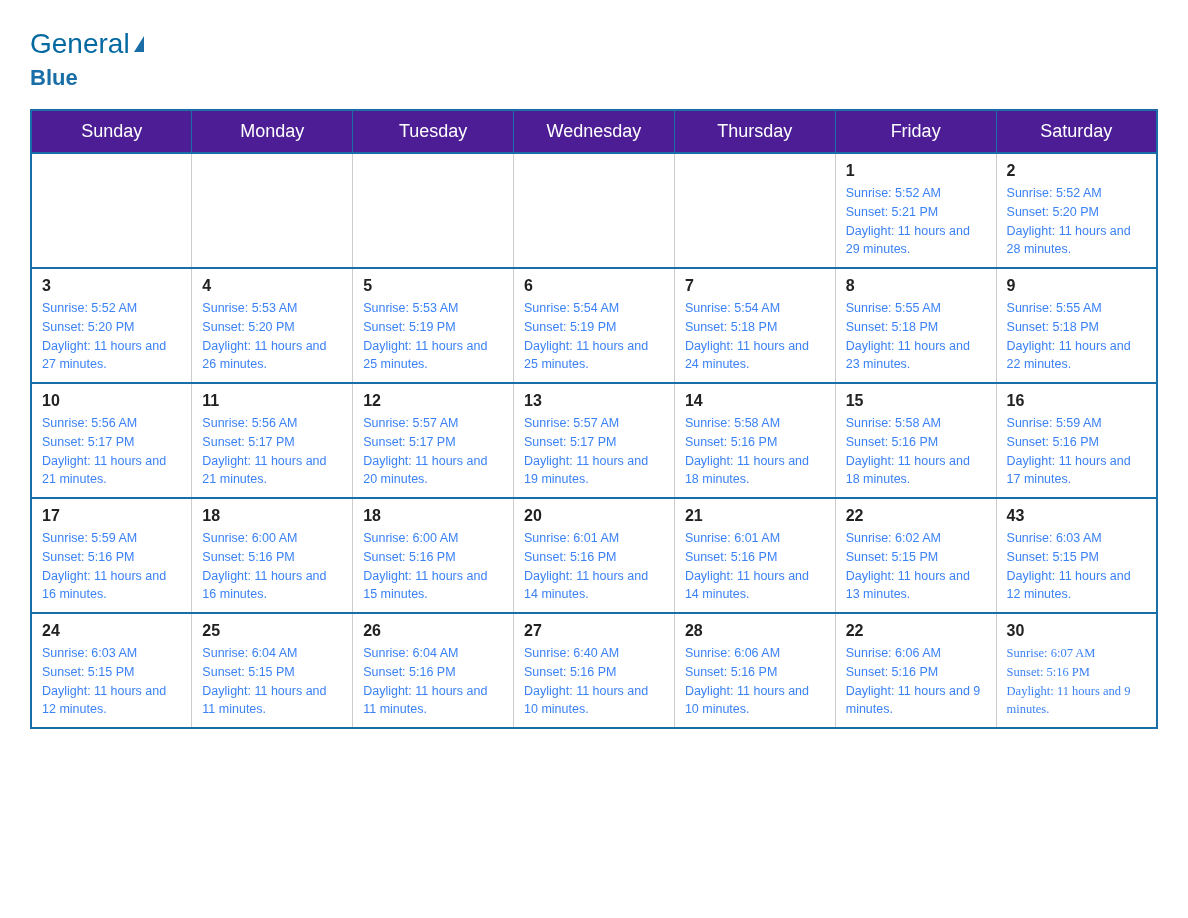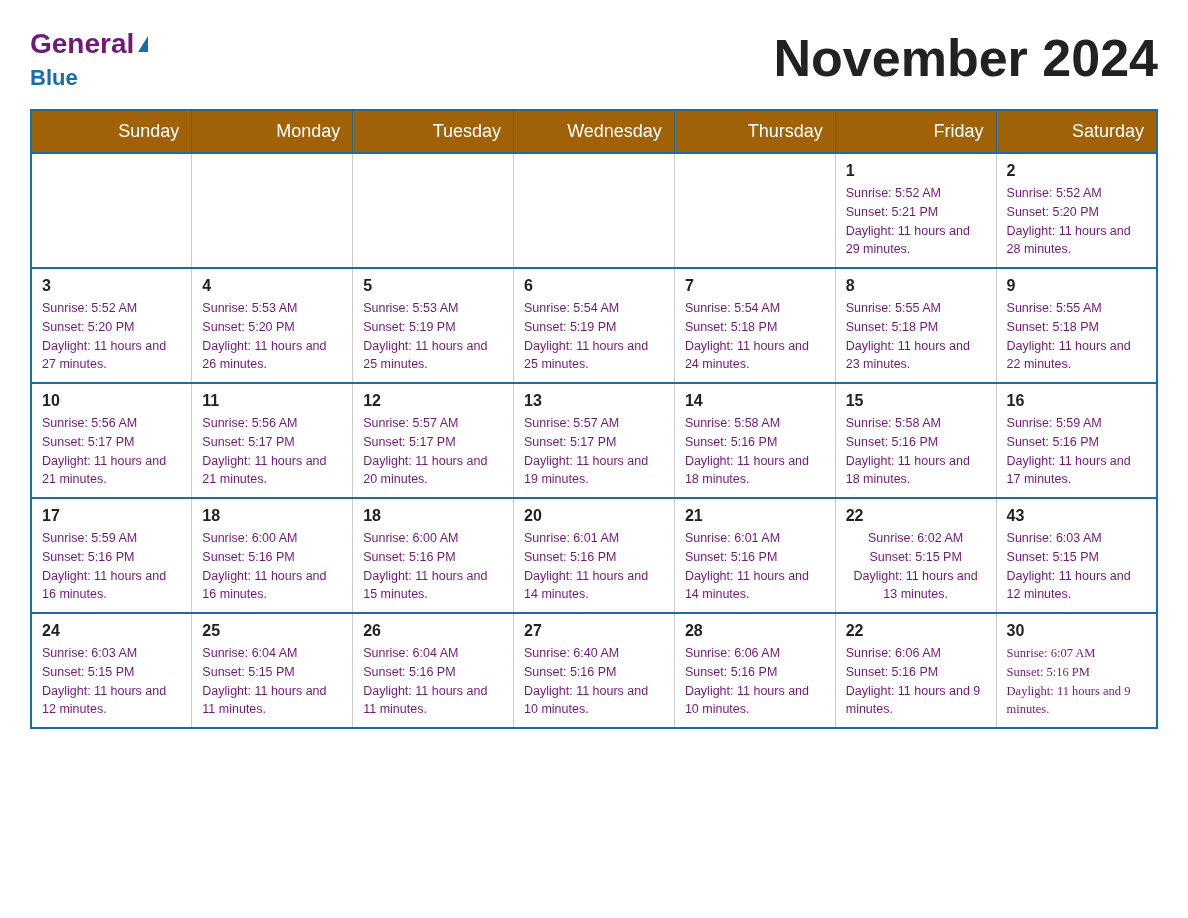--- a/index.html
+++ b/index.html
@@ -16,22 +16,22 @@
       align-items: flex-start;
       margin-bottom: 20px;
     }
     .logo {
       display: flex;
       flex-direction: column;
       align-items: flex-start;
     }
     .logo-general {
       font-size: 28px;
-      font-weight: bold;
-      color: #701a75;
+      font-weight: normal;
+      color: #0369a1;
       line-height: 1;
     }
     .logo-blue {
       font-size: 22px;
       font-weight: bold;
       color: #1a6ea8;
       line-height: 1;
       margin-top: 9px;
     }
     .title-section {
@@ -47,26 +47,26 @@
       font-size: 22px;
       color: #444;
       margin-top: 4px;
     }
     .calendar {
       width: 100%;
       border-collapse: collapse;
       border: 2px solid #1a6ea8;
     }
     .calendar th {
-      background-color: #a16207;
+      background-color: #4c1d95;
       color: #fff;
       font-size: 18px;
       font-weight: normal;
       padding: 10px 12px;
-      text-align: right;
+      text-align: center;
       border: 1px solid #1a6ea8;
     }
     .calendar td {
       vertical-align: top;
       padding: 8px 10px;
       border: 1px solid #ccc;
       width: calc(100% / 7);
       min-height: 110px;
       font-size: 13px;
       color: #333;
@@ -80,40 +80,39 @@
     }
     .day-number {
       font-size: 16px;
       font-weight: bold;
       color: #222;
       display: block;
       margin-bottom: 4px;
     }
     .day-info {
       font-size: 12.5px;
-      color: #701a75;
+      color: #3b82f6;
       line-height: 1.5;
     }
     .empty-cell {
       background: #f9f9f9;
     }
   </style>
 </head>
 <body>
 
 <div class="header">
   <div class="logo">
     <div style="display:flex;align-items:center;">
       <span class="logo-general">General</span>
       <span style="display:inline-block;width:0;height:0;border-left:10px solid transparent;border-right:0px solid transparent;border-bottom:16px solid #1a6ea8;margin-left:4px;vertical-align:middle;"></span>
     </div>
     <span class="logo-blue">Blue</span>
   </div>
   <div class="title-section">
-    <div class="main-title">November 2024</div>
   </div>
 </div>
 
 <table class="calendar">
   <thead>
     <tr>
     <th>Sunday</th>
         <th>Monday</th>
         <th>Tuesday</th>
         <th>Wednesday</th>
@@ -256,21 +255,21 @@
 Daylight: 11 hours and 14 minutes.</div>
         </td>
         <td>
           <span class="day-number">21</span>
           <div class="day-info" style="white-space: pre-line;">Sunrise: 6:01 AM
 Sunset: 5:16 PM
 Daylight: 11 hours and 14 minutes.</div>
         </td>
         <td>
           <span class="day-number">22</span>
-          <div class="day-info" style="white-space: pre-line; text-align: center;">Sunrise: 6:02 AM
+          <div class="day-info" style="white-space: pre-line;">Sunrise: 6:02 AM
 Sunset: 5:15 PM
 Daylight: 11 hours and 13 minutes.</div>
         </td>
         <td>
           <span class="day-number">43</span>
           <div class="day-info" style="white-space: pre-line;">Sunrise: 6:03 AM
 Sunset: 5:15 PM
 Daylight: 11 hours and 12 minutes.</div>
         </td>
       </tr>

